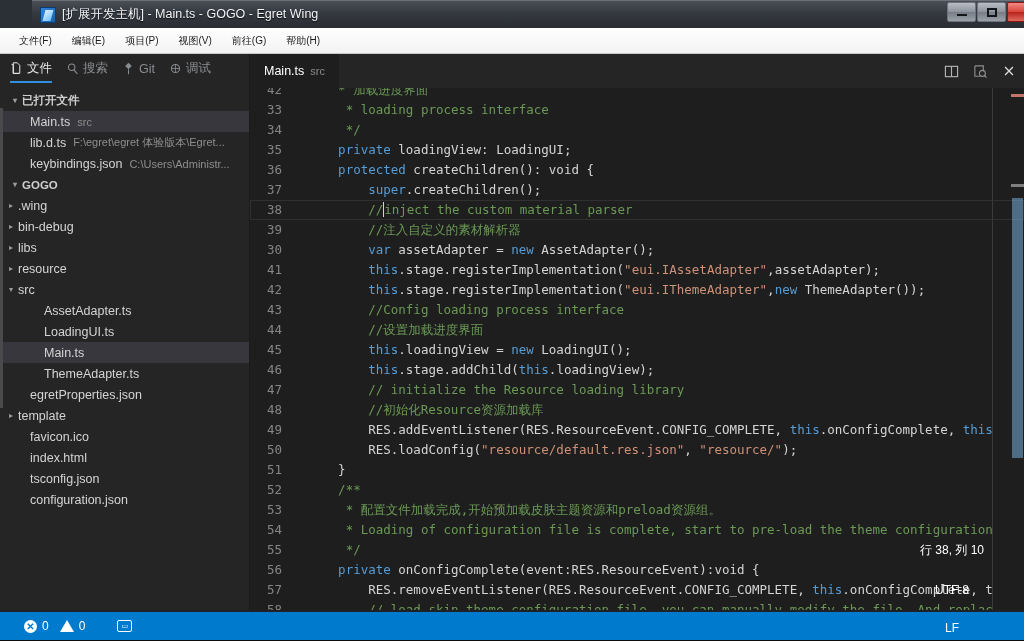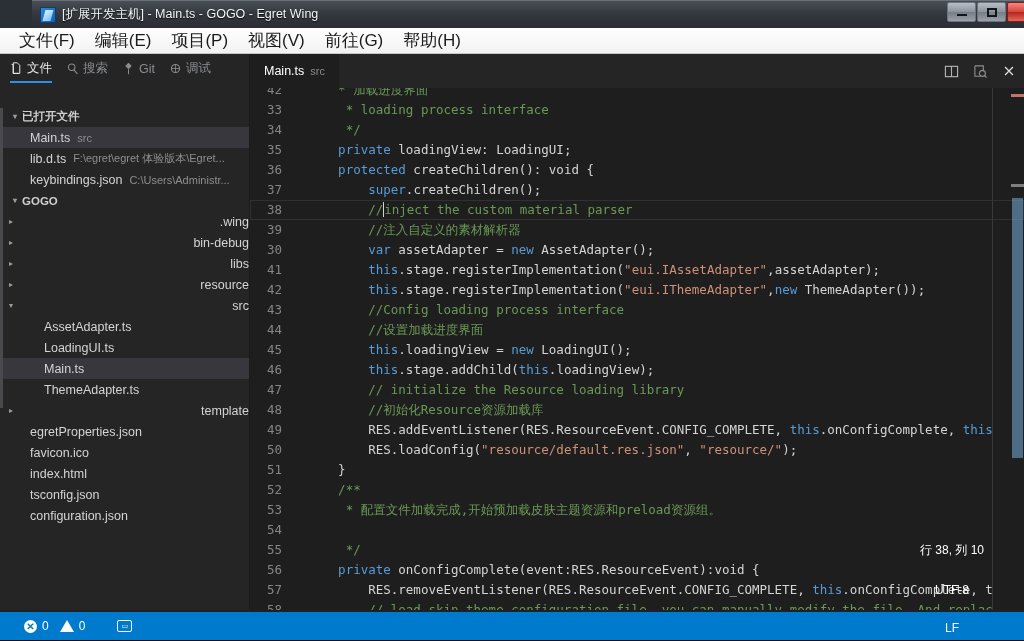--- a/index.html
+++ b/index.html
@@ -60,21 +60,21 @@
   .wbtn .glyph-max{ display:block; width:10px;height:9px;border:2px solid #12161b;}
 
   
   .menubar{
     position:absolute; left:0; top:28px; width:1024px; height:26px;
     background: linear-gradient(180deg,#ffffff 0%, #f2f2f2 100%);
     border-bottom:1px solid #c8c8c8;
     display:flex; align-items:center; padding-left:10px; gap:2px;
   }
   .menu-item{
-    color:#1b1b1b; font-size:17px; padding:3px 9px; cursor:default; white-space:nowrap;
+    color:#1b1b1b; font-size:10px; padding:3px 9px; cursor:default; white-space:nowrap;
   }
 
   
   .sidebar{
     position:absolute; left:0; top:54px; width:250px; height:556px;
     background:#252526;
     border-right:1px solid #1b1b1c;
   }
   .activity{
     height:30px; display:flex; align-items:center; gap:14px;
@@ -85,37 +85,37 @@
     display:flex; align-items:center; gap:4px;
     color:#8a8d90; padding-bottom:5px; position:relative; cursor:pointer;text-align:right;
   }
   .act.active{ color:#e7e7e7; }
   .act.active::after{
     content:""; position:absolute; left:0; right:0; bottom:-1px; height:2px;
     background:#2f8fe0;
   }
   .act svg{ display:block; }
 
-  .tree{ margin-top:22px; font-size:12.5px; color:#cccccc; }
+  .tree{ margin-top:6px; font-size:12.5px; color:#cccccc; }
   .row{
     height:21px; display:flex; align-items:center;
     padding-left:8px; white-space:nowrap; cursor:pointer;
     overflow:hidden;
   }
   .row.selected{ background:#37373d; }
   .row.section{ color:#cfcfcf; font-weight:bold; font-size:11.5px; }
   .caret{
     width:14px; display:inline-block; text-align:center;
     color:#9c9c9c; font-size:8px; flex:none;
   }
   .caret.closed::before{ content:"\25B8"; }
   .caret.open::before{ content:"\25BE"; }
   .name{ color:#d4d4d4; }
   .meta{ color:#8e8e8e; font-size:11px; margin-left:7px; overflow:hidden; text-overflow:ellipsis;}
-  .indent1{ padding-left:4px;justify-content:space-between; }
+  .indent1{ padding-left:4px; }
   .indent2{ padding-left:30px; }
   .indent3{ padding-left:44px; }
   .sb-scroll{
     position:absolute; left:0; top:54px; width:3px; height:300px;
     background:#4a4a4c;
   }
 
   
   .editor{
     position:absolute; left:250px; top:54px; width:774px; height:556px;
@@ -325,26 +325,26 @@
       </div>
       <div class="row indent3">
         <span class="name">LoadingUI.ts</span>
       </div>
       <div class="row indent3 selected">
         <span class="name">Main.ts</span>
       </div>
       <div class="row indent3">
         <span class="name">ThemeAdapter.ts</span>
       </div>
+      <div class="row indent2">
+        <span class="name">egretProperties.json</span>
+      </div>
       <div class="row indent1">
         <span class="caret closed"></span>
         <span class="name">template</span>
-      </div>
-      <div class="row indent2">
-        <span class="name">egretProperties.json</span>
       </div>
       <div class="row indent2">
         <span class="name">favicon.ico</span>
       </div>
       <div class="row indent2">
         <span class="name">index.html</span>
       </div>
       <div class="row indent2">
         <span class="name">tsconfig.json</span>
       </div>
@@ -406,21 +406,21 @@
           <div class="codeline"><span class="ln">44</span><span class="code"><span class="cmt">        //设置加载进度界面</span></span></div>
           <div class="codeline"><span class="ln">45</span><span class="code"><span>        </span><span class="th">this</span><span>.loadingView = </span><span class="kw">new</span><span> LoadingUI();</span></span></div>
           <div class="codeline"><span class="ln">46</span><span class="code"><span>        </span><span class="th">this</span><span>.stage.addChild(</span><span class="th">this</span><span>.loadingView);</span></span></div>
           <div class="codeline"><span class="ln">47</span><span class="code"><span class="cmt">        // initialize the Resource loading library</span></span></div>
           <div class="codeline"><span class="ln">48</span><span class="code"><span class="cmt">        //初始化Resource资源加载库</span></span></div>
           <div class="codeline"><span class="ln">49</span><span class="code"><span>        RES.addEventListener(RES.ResourceEvent.CONFIG_COMPLETE, </span><span class="th">this</span><span>.onConfigComplete, </span><span class="th">this</span></span></div>
           <div class="codeline"><span class="ln">50</span><span class="code"><span>        RES.loadConfig(</span><span class="str">"resource/default.res.json"</span><span>, </span><span class="str">"resource/"</span><span>);</span></span></div>
           <div class="codeline"><span class="ln">51</span><span class="code"><span>    }</span></span></div>
           <div class="codeline"><span class="ln">52</span><span class="code"><span class="cmt">    /**</span></span></div>
           <div class="codeline"><span class="ln">53</span><span class="code"><span class="cmt">     * 配置文件加载完成,开始预加载皮肤主题资源和preload资源组。</span></span></div>
-          <div class="codeline"><span class="ln">54</span></div>
+          <div class="codeline"><span class="ln">54</span><span class="code"><span class="cmt">     * Loading of configuration file is complete, start to pre-load the theme configuration</span></span></div>
           <div class="codeline"><span class="ln">55</span><span class="code"><span class="cmt">     */</span></span></div>
           <div class="codeline"><span class="ln">56</span><span class="code"><span>    </span><span class="kw">private</span><span> onConfigComplete(event:RES.ResourceEvent):void {</span></span></div>
           <div class="codeline"><span class="ln">57</span><span class="code"><span>        RES.removeEventListener(RES.ResourceEvent.CONFIG_COMPLETE, </span><span class="th">this</span><span>.onConfigComplete, t</span></span></div>
           <div class="codeline"><span class="ln">58</span><span class="code"><span class="cmt">        // load skin theme configuration file, you can manually modify the file. And replac</span></span></div>
         </div>
     </div>
   </div>
 
   <div class="statusbar">
     <div class="status-left">

